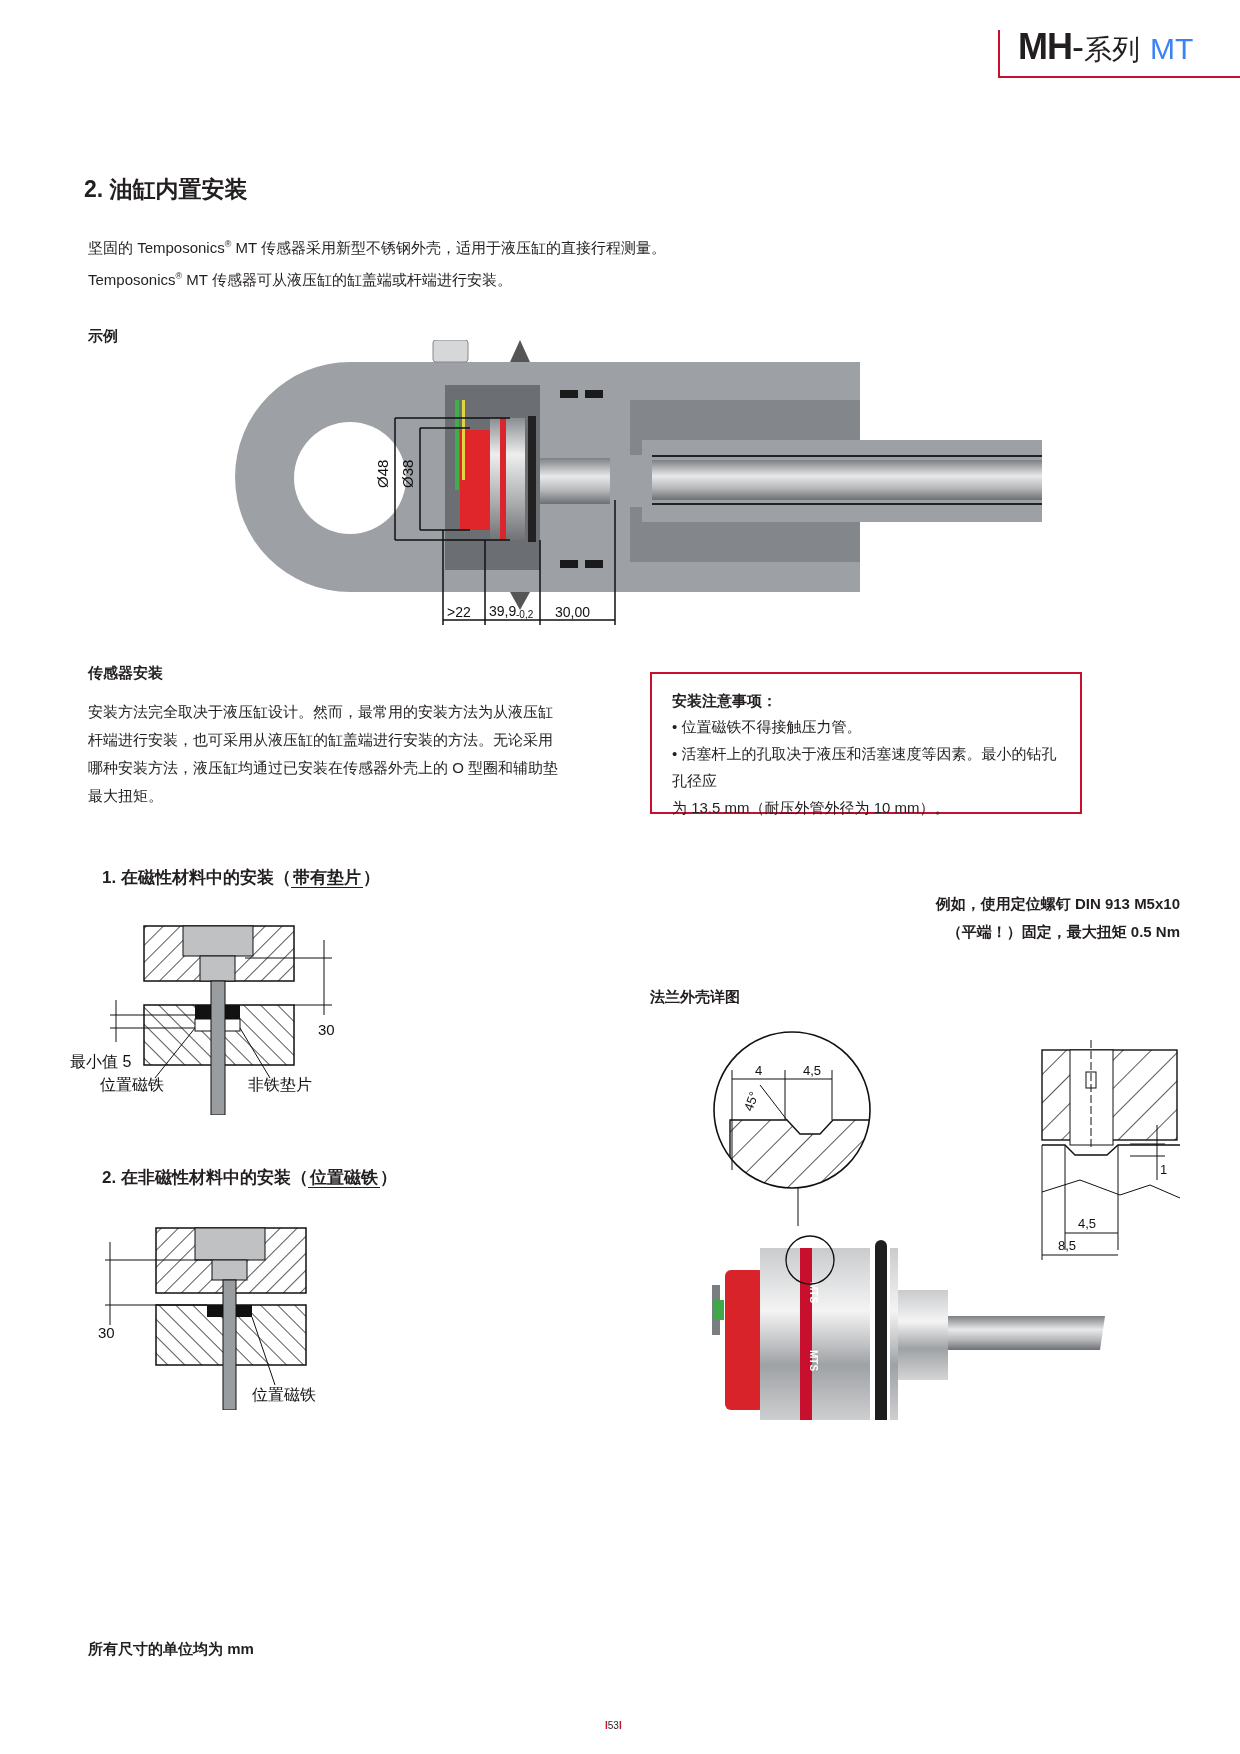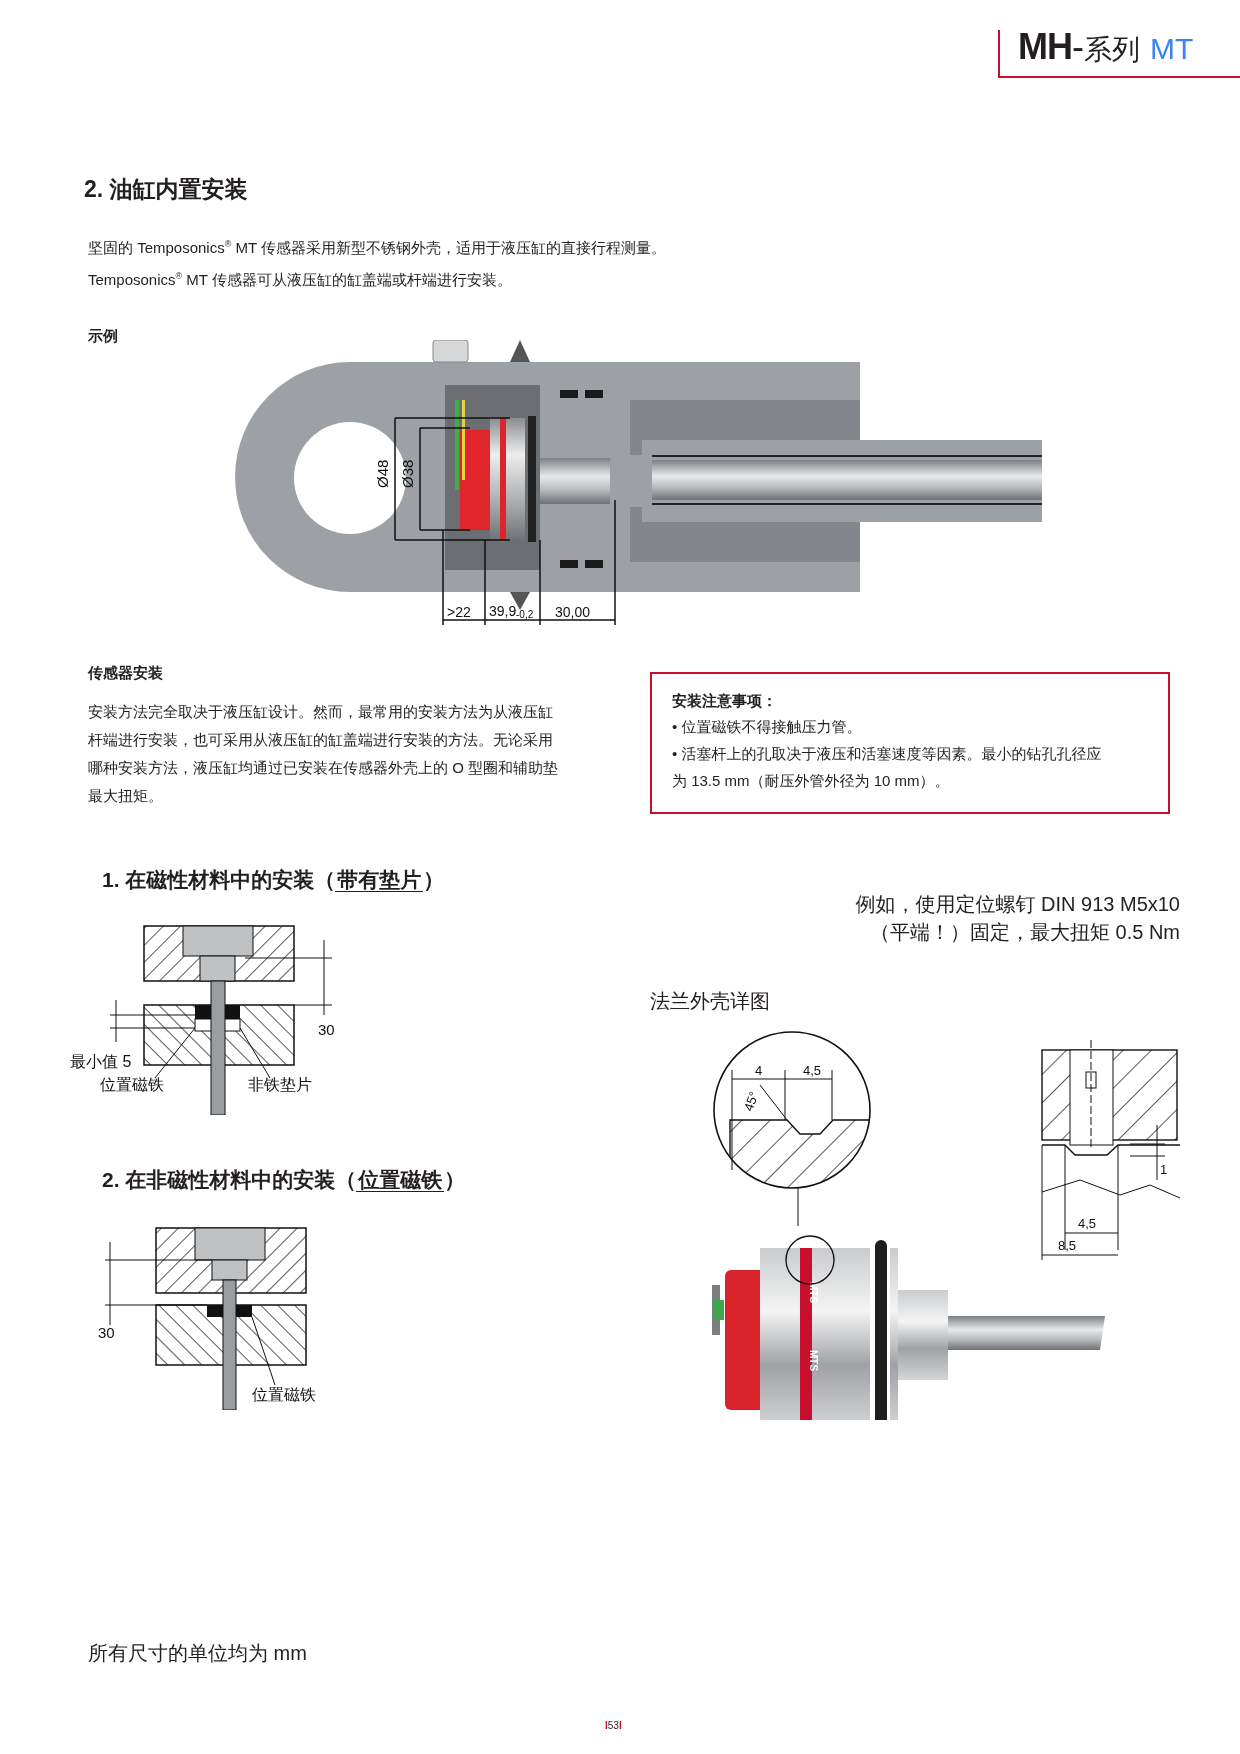--- a/index.html
+++ b/index.html
@@ -10,25 +10,25 @@
                 border-left:2px solid #c8102e; border-bottom:2px solid #c8102e; }
   .header-title { left:1018px; top:26px; font-size:36px; white-space:nowrap; }
   .header-title .mh { font-weight:bold; letter-spacing:-1px; }
   .header-title .cn { font-size:28px; }
   .header-title .mt { color:#3b82f6; font-size:30px; }
   .section-title { left:84px; top:174px; font-size:23px; font-weight:bold; }
   .intro { left:88px; top:230px; font-size:15px; line-height:28px; }
   .intro sup { font-size:9px; }
   .label-bold { font-size:15px; font-weight:bold; }
   .para { font-size:15px; line-height:28px; }
-  .notice { left:650px; top:672px; width:520px; height:142px; border:2px solid #c8102e; box-sizing:border-box; padding:18px 20px; }
+  .notice { left:650px; top:672px; width:432px; height:142px; border:2px solid #c8102e; box-sizing:border-box; padding:18px 20px; }
   .notice .para { line-height:27px; }
-  .sub-title { font-size:21px; font-weight:bold; white-space:nowrap; }
+  .sub-title { font-size:17px; font-weight:bold; white-space:nowrap; }
   .sub-title .ul { border-bottom:1.5px solid #231f20; padding:0 2px; }
-  .small { font-size:20px; }
+  .small { font-size:15px;font-weight:bold; }
   .page-num { left:605px; top:1720px; font-size:10px; }
   .page-num .bar { color:#c8102e; font-weight:bold; }
   svg text { font-family:"Liberation Sans", sans-serif; }
 </style>
 </head>
 <body>
 
 <div class="abs header-bar"></div>
 <div class="abs header-title">
   <span class="mh">MH</span><span>-</span><span class="cn">系列</span>

